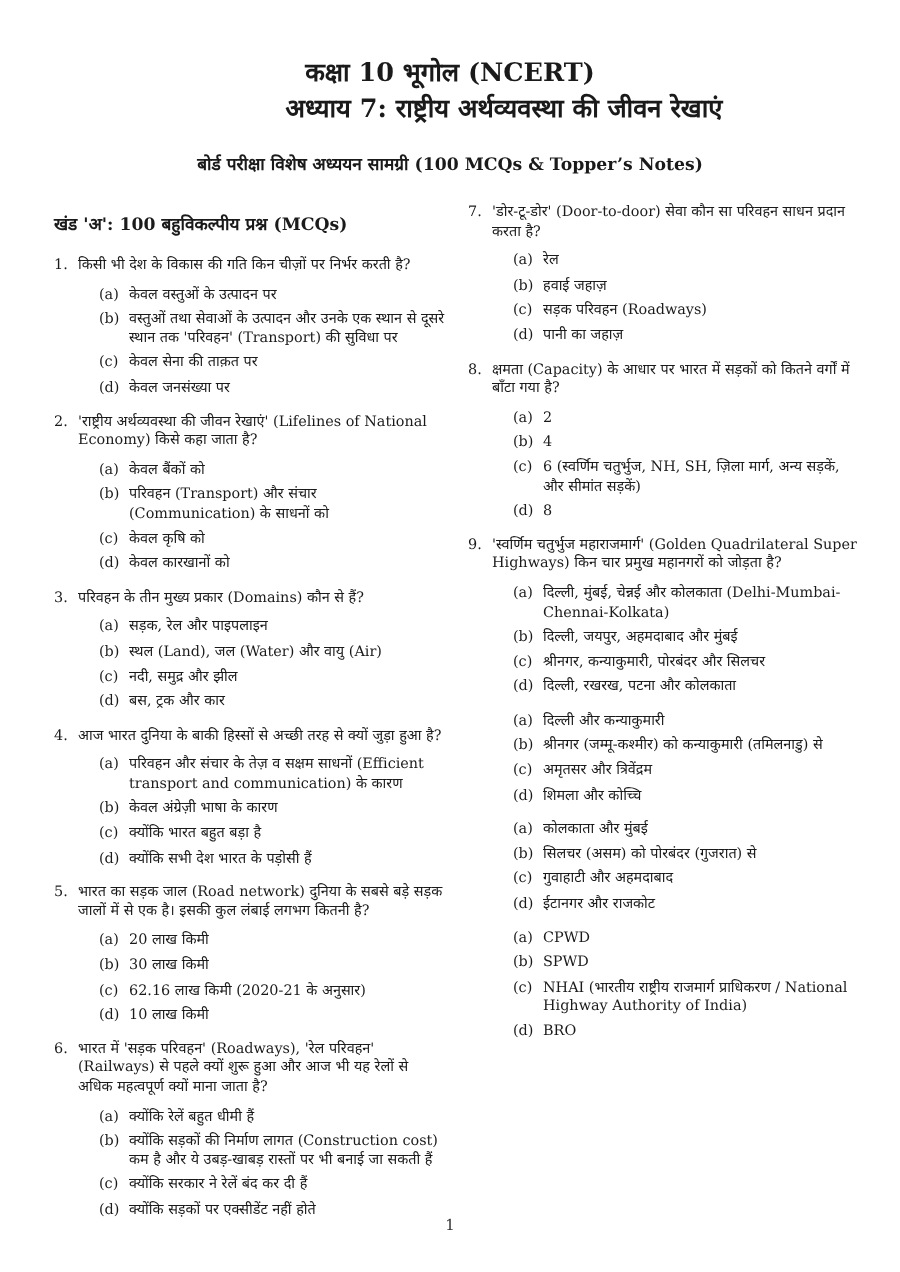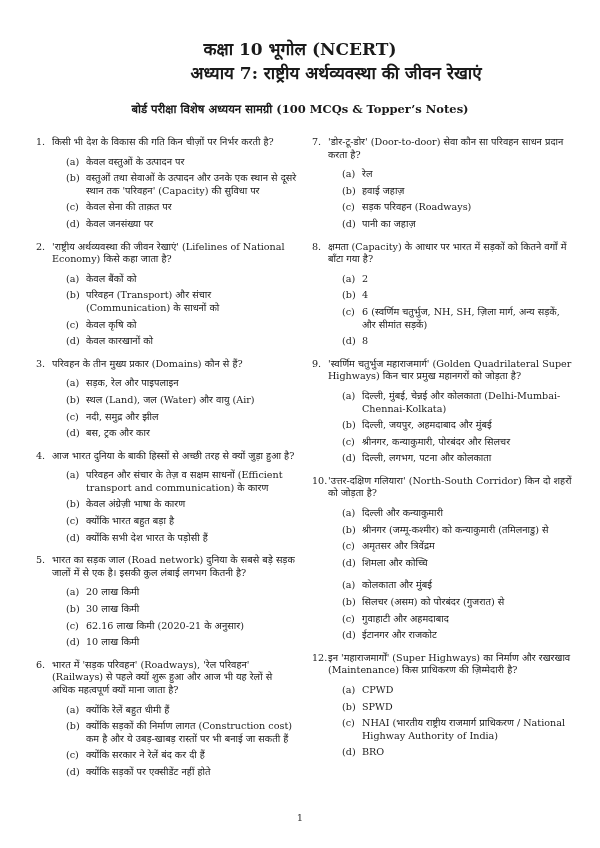--- a/index.html
+++ b/index.html
@@ -28,34 +28,35 @@
 </style>
 </head>
 <body>
 
 <div class="page">
   <div class="title1">कक्षा 10 भूगोल (NCERT)</div>
   <div class="title2">अध्याय 7: राष्ट्रीय अर्थव्यवस्था की जीवन रेखाएं</div>
   <div class="subtitle">बोर्ड परीक्षा विशेष अध्ययन सामग्री (100 MCQs &amp; Topper’s Notes)</div>
 
   <div class="col left">
+    <div class="section-head">खंड 'अ': 100 बहुविकल्पीय प्रश्न (MCQs)</div>
     <div id="left-questions">
         <div class="q">
           <div class="q-text">
             <span class="q-num">1.</span>
             <span class="q-body">किसी भी देश के विकास की गति किन चीज़ों पर निर्भर करती है?</span>
           </div>
           <div class="opts">
             <div class="opt">
               <span class="opt-label">(a)</span>
               <span class="opt-text">केवल वस्तुओं के उत्पादन पर</span>
             </div>
             <div class="opt">
               <span class="opt-label">(b)</span>
-              <span class="opt-text">वस्तुओं तथा सेवाओं के उत्पादन और उनके एक स्थान से दूसरे स्थान तक 'परिवहन' (Capacity) की सुविधा पर</span>
+              <span class="opt-text">वस्तुओं तथा सेवाओं के उत्पादन और उनके एक स्थान से दूसरे स्थान तक 'परिवहन' (Transport) की सुविधा पर</span>
             </div>
             <div class="opt">
               <span class="opt-label">(c)</span>
               <span class="opt-text">केवल सेना की ताक़त पर</span>
             </div>
             <div class="opt">
               <span class="opt-label">(d)</span>
               <span class="opt-text">केवल जनसंख्या पर</span>
             </div>
           </div>
@@ -246,29 +247,25 @@
             <div class="opt">
               <span class="opt-label">(b)</span>
               <span class="opt-text">दिल्ली, जयपुर, अहमदाबाद और मुंबई</span>
             </div>
             <div class="opt">
               <span class="opt-label">(c)</span>
               <span class="opt-text">श्रीनगर, कन्याकुमारी, पोरबंदर और सिलचर</span>
             </div>
             <div class="opt">
               <span class="opt-label">(d)</span>
-              <span class="opt-text">दिल्ली, लगभग, पटना और कोलकाता</span>
-            </div>
-          </div>
-        </div>
-        <div class="q">
-          <div class="q-text">
-            <span class="q-num">10.</span>
-            <span class="q-body">'उत्तर-दक्षिण गलियारा' (North-South Corridor) किन दो शहरों को जोड़ता है?</span>
-          </div>
+              <span class="opt-text">दिल्ली, रखरख, पटना और कोलकाता</span>
+            </div>
+          </div>
+        </div>
+        <div class="q">
           <div class="opts">
             <div class="opt">
               <span class="opt-label">(a)</span>
               <span class="opt-text">दिल्ली और कन्याकुमारी</span>
             </div>
             <div class="opt">
               <span class="opt-label">(b)</span>
               <span class="opt-text">श्रीनगर (जम्मू-कश्मीर) को कन्याकुमारी (तमिलनाडु) से</span>
             </div>
             <div class="opt">
@@ -295,24 +292,20 @@
               <span class="opt-label">(c)</span>
               <span class="opt-text">गुवाहाटी और अहमदाबाद</span>
             </div>
             <div class="opt">
               <span class="opt-label">(d)</span>
               <span class="opt-text">ईटानगर और राजकोट</span>
             </div>
           </div>
         </div>
         <div class="q">
-          <div class="q-text">
-            <span class="q-num">12.</span>
-            <span class="q-body">इन 'महाराजमार्गों' (Super Highways) का निर्माण और रखरखाव (Maintenance) किस प्राधिकरण की ज़िम्मेदारी है?</span>
-          </div>
           <div class="opts">
             <div class="opt">
               <span class="opt-label">(a)</span>
               <span class="opt-text">CPWD</span>
             </div>
             <div class="opt">
               <span class="opt-label">(b)</span>
               <span class="opt-text">SPWD</span>
             </div>
             <div class="opt">

